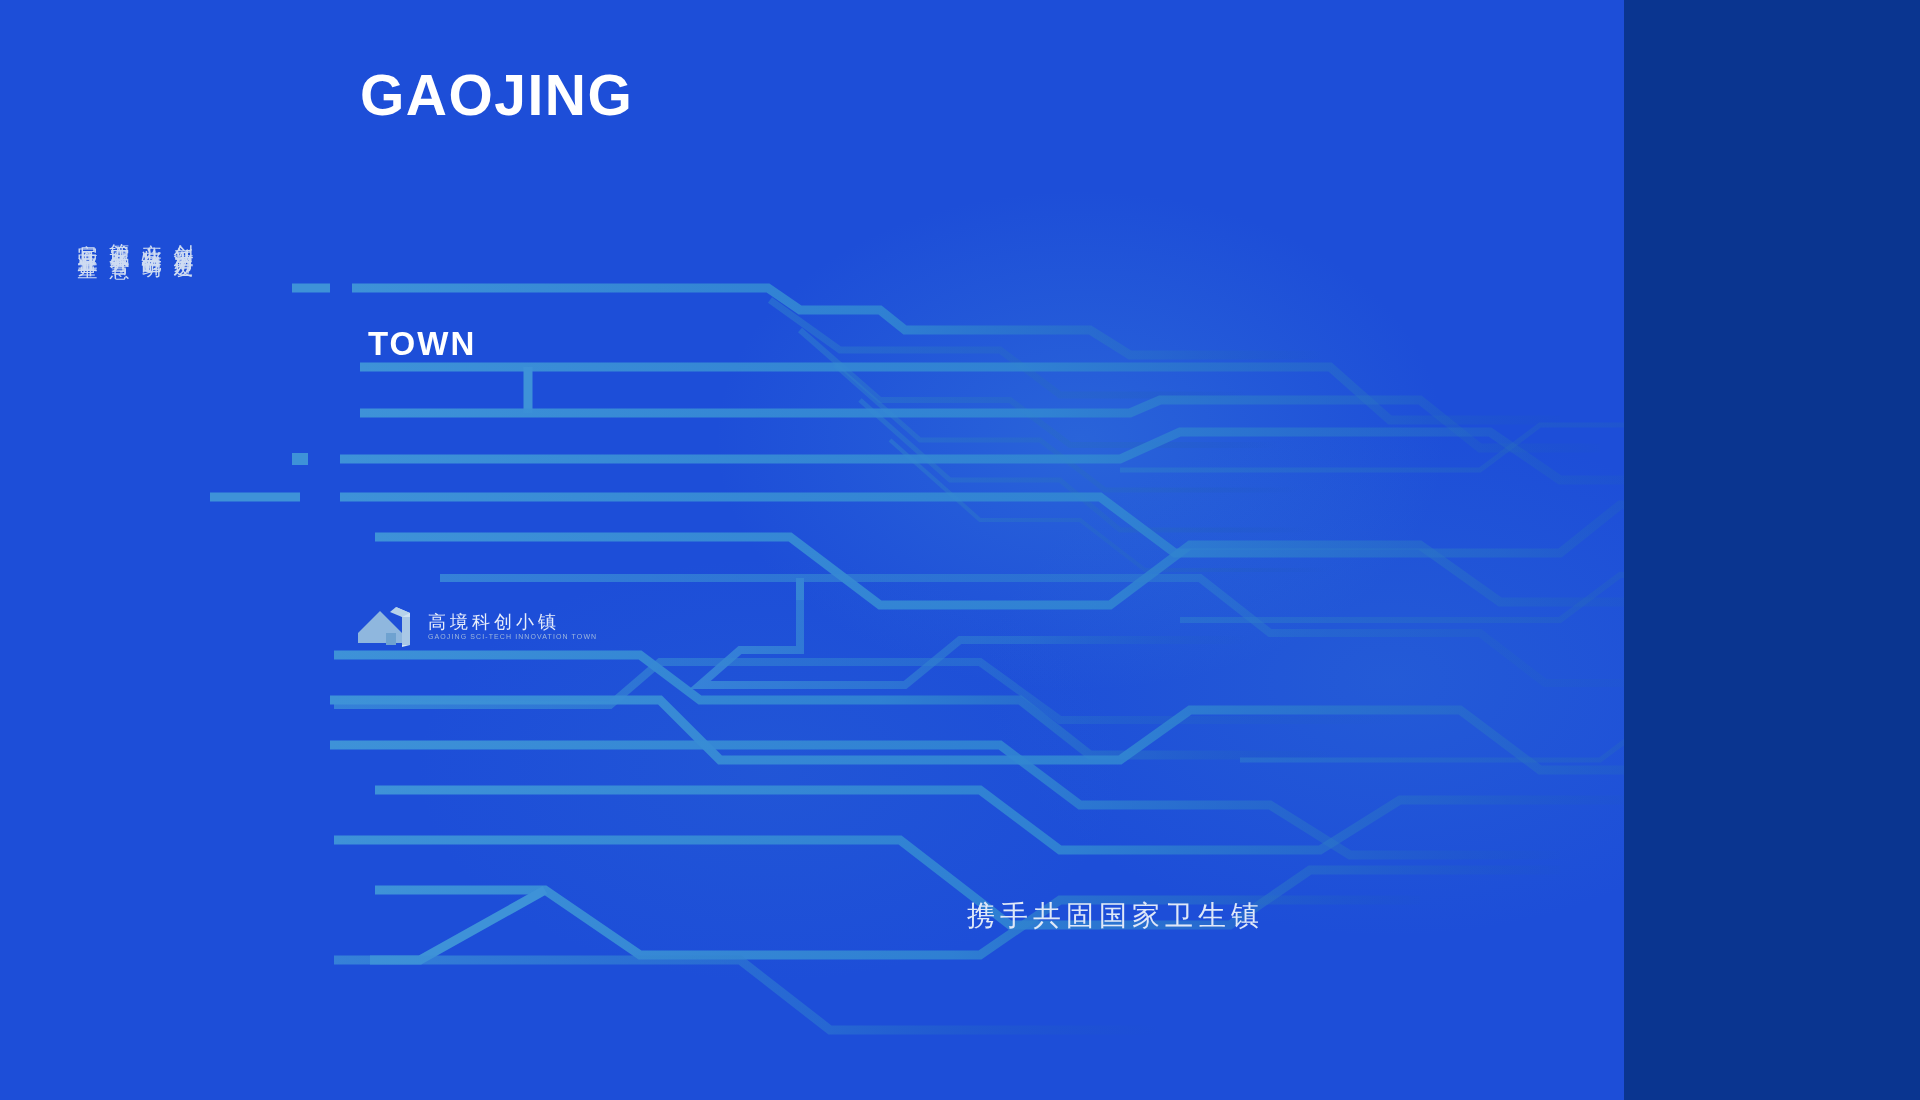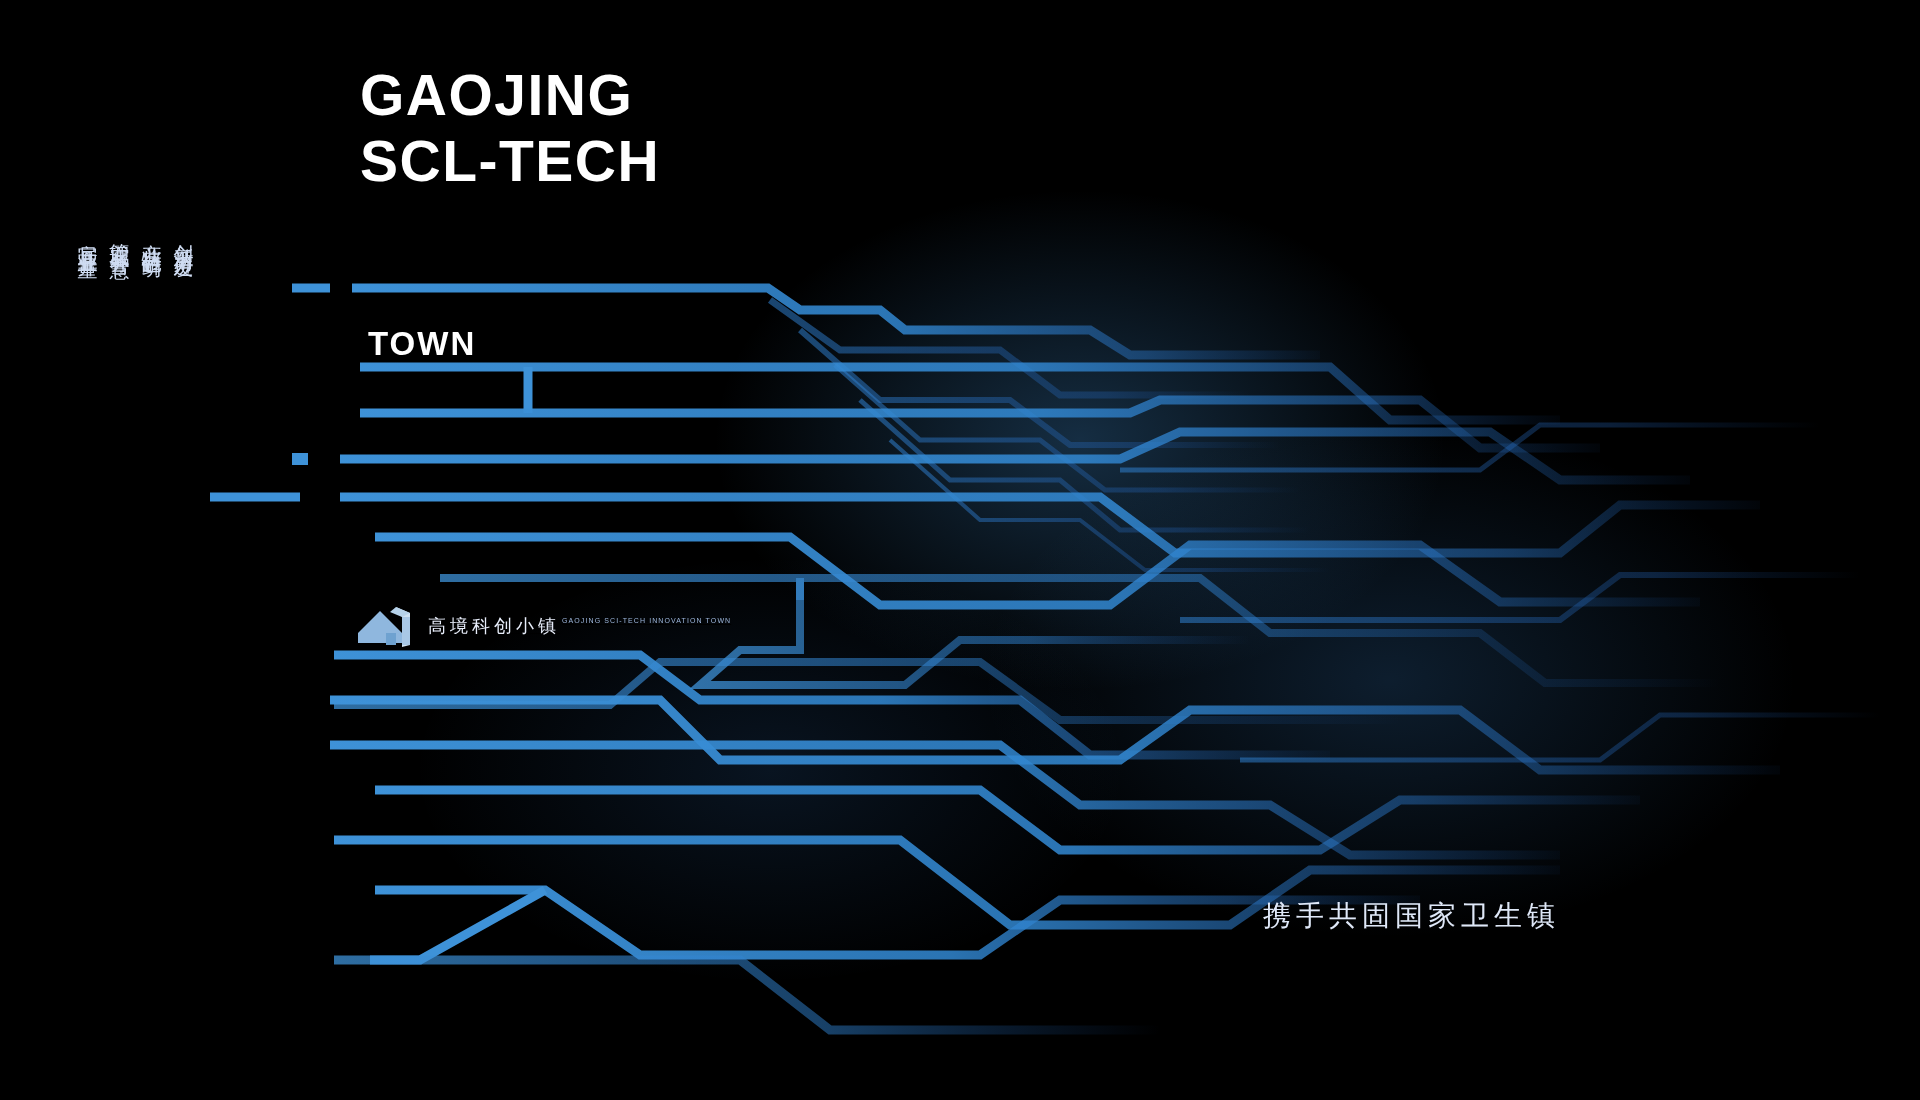--- a/index.html
+++ b/index.html
@@ -4,22 +4,22 @@
 <style>
   * { margin:0; padding:0; box-sizing:border-box; }
   html, body {
     width:1920px; height:1100px;
     background:#0a3590;
     overflow:hidden;
     font-family:"Liberation Sans", sans-serif;
   }
   #poster {
     position:relative;
-    width:1920px; height:1100px;
-    background:#000000;
+    width:1624px; height:1100px;
+    background:#1d4ed8;
     overflow:hidden;
   }
   
   #circuit {
     position:absolute; inset:0;
     width:1920px; height:1100px;
   }
   
   .glow {
     position:absolute;
@@ -73,21 +73,21 @@
     line-height:1;
     font-family:"DejaVu Sans", sans-serif;
   }
 
   
   #logo {
     position:absolute; left:356px; top:603px;
     display:flex; align-items:center; gap:10px;
   }
   #logo-mark { width:62px; height:46px; flex:none; }
-  .logo-text { display:flex; flex-direction:row; gap:2px;text-decoration:underline; }
+  .logo-text { display:flex; flex-direction:column; gap:2px; }
   #logo-cn {
     color:#e8eefb; font-size:18px; letter-spacing:4px;
     font-family:"DejaVu Sans", sans-serif; line-height:1;
   }
   #logo-en {
     color:#9fb8dd; font-size:7px; letter-spacing:1.1px;
     font-family:"Liberation Sans", sans-serif; line-height:1;
     white-space:nowrap;
   }
 
@@ -183,21 +183,20 @@
       <path d="M334,960 L660,960 L740,960 L830,1030 L1160,1030" stroke="url(#fadeR2)" stroke-width="9"></path>
 
       <path d="M1180,620 L1560,620 L1620,575 L1860,575" stroke="url(#dim)" stroke-width="6"></path>
       <path d="M1240,760 L1600,760 L1660,715 L1880,715" stroke="url(#dim)" stroke-width="5"></path>
       <path d="M1120,470 L1480,470 L1540,425 L1820,425" stroke="url(#dim)" stroke-width="5"></path>
     </g>
   </svg>
 
   <div id="headline">
     <div>GAOJING</div>
-    <div>SCL-TECH</div>
   </div>
   <div id="town">TOWN</div>
 
   <div id="vcols">
     <div class="vcol">创新活力迸发</div>
     <div class="vcol">产业特色鲜明</div>
     <div class="vcol">管理服务智慧</div>
     <div class="vcol">宜居宜业并重</div>
   </div>
 

